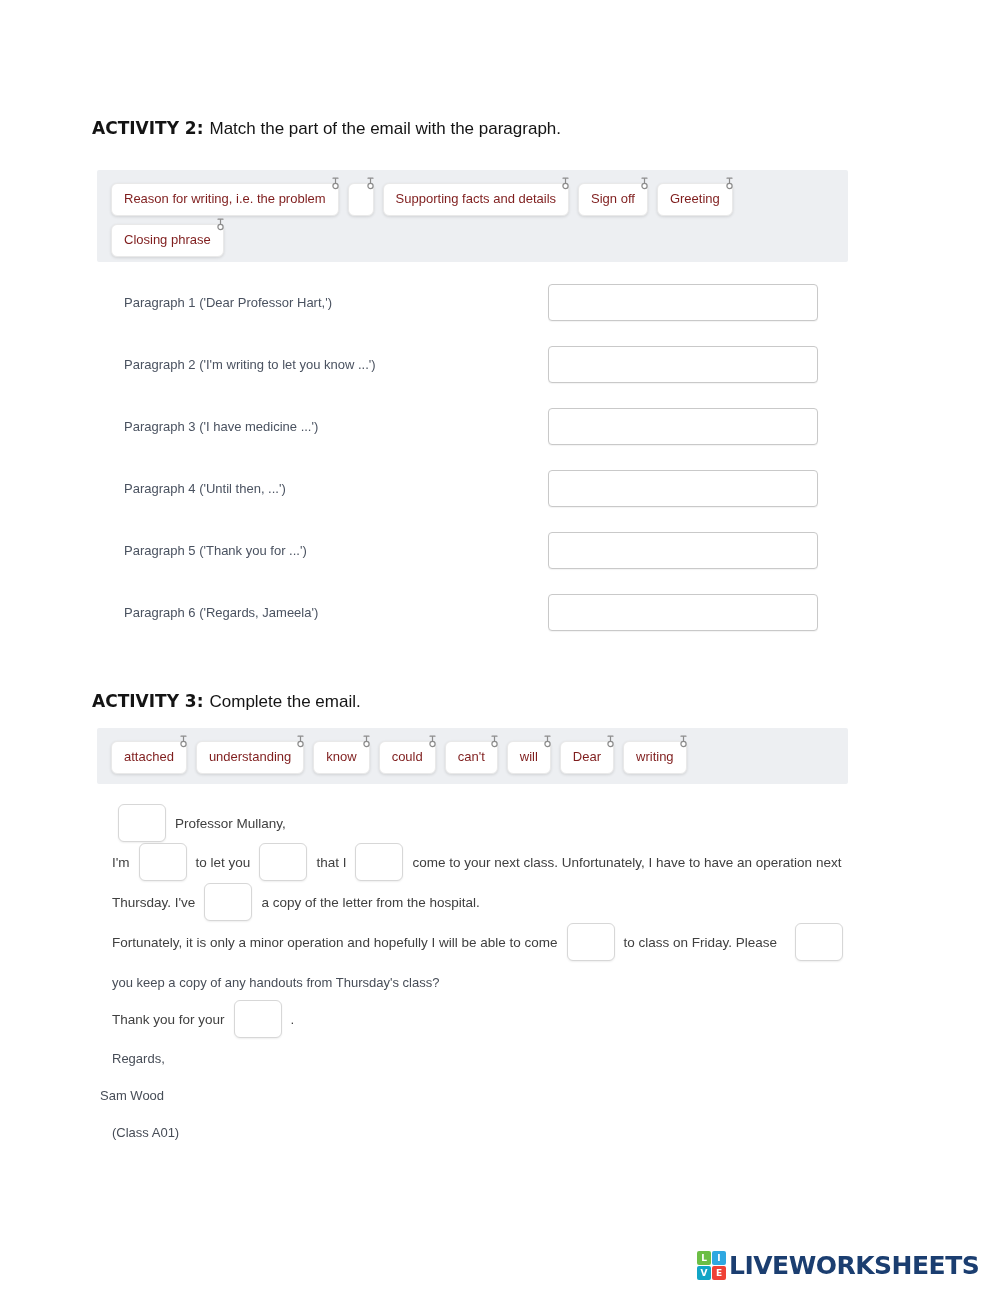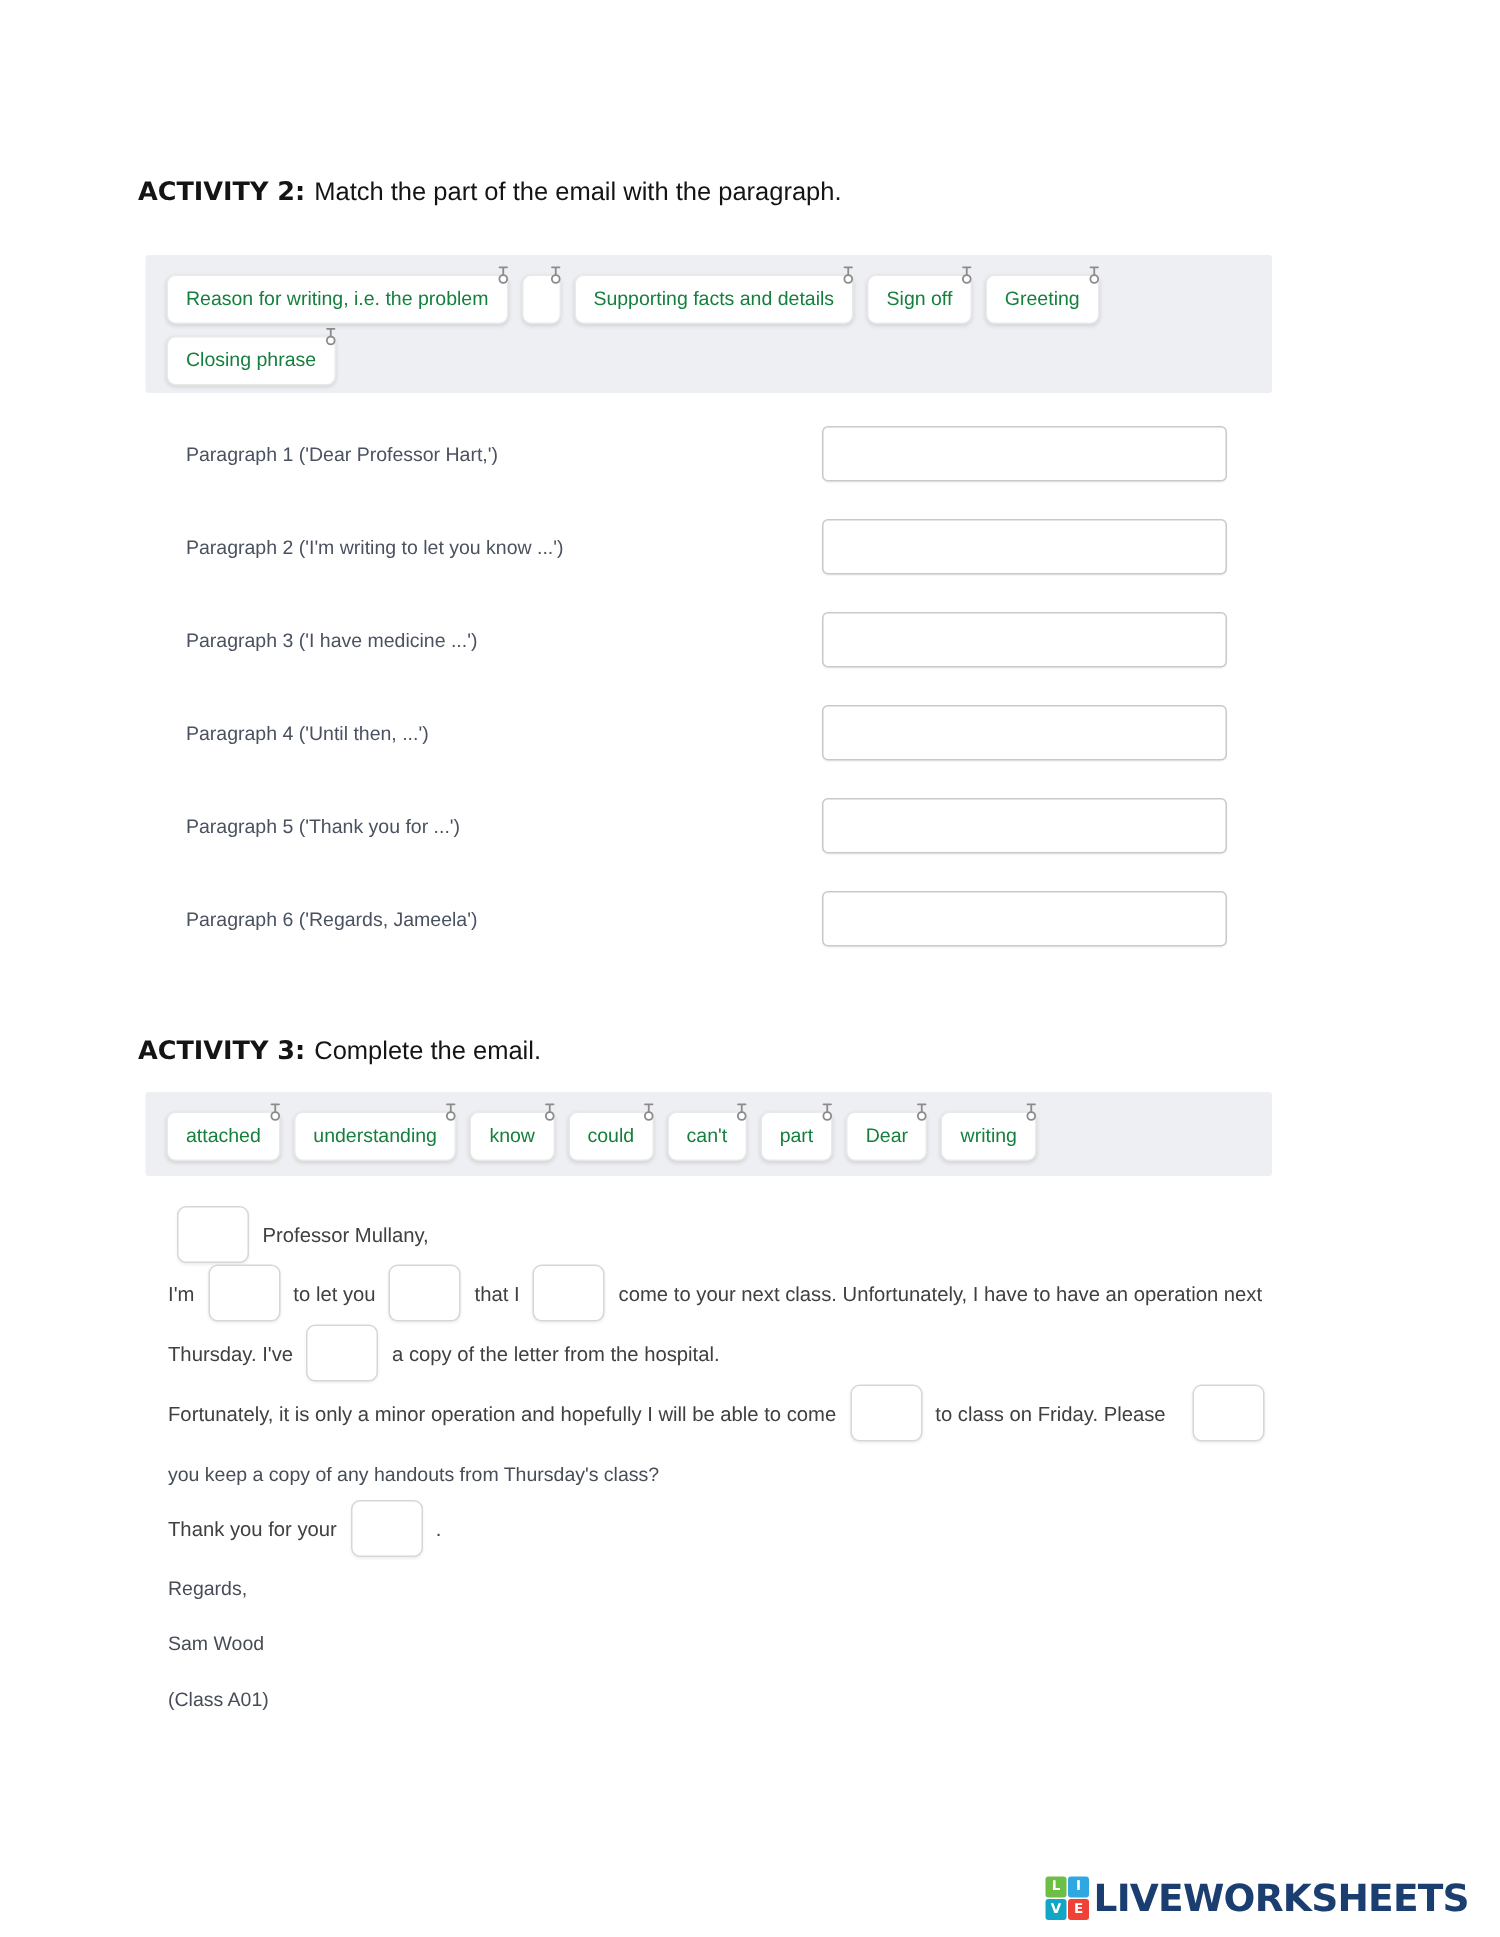--- a/index.html
+++ b/index.html
@@ -9,21 +9,21 @@
 
   
   .heading { font-size:17px; color:#141414; white-space:nowrap; }
   .heading .hb { font-family:"DejaVu Sans", sans-serif; font-weight:700; }
   .heading .hr { font-family:"Liberation Sans", sans-serif; font-weight:400; margin-left:6px; }
 
   
   .bank { background:#edeff2; border-radius:2px; padding:13px 14px; display:flex; flex-wrap:wrap; gap:8px 9px; align-content:flex-start; }
   .chip { position:relative; background:#ffffff; border:1px solid #e9e9e9; border-radius:6px;
           box-shadow:0 1px 3px rgba(0,0,0,0.12); padding:7px 12px 8px; font-size:13px;
-          color:#15803d; white-space:nowrap; line-height:16px; cursor:grab; }
+          color:#7f1d1d; white-space:nowrap; line-height:16px; cursor:grab; }
   .pin { position:absolute; top:-7px; right:-3px; width:11px; height:13px; }
 
   
   .match-row { position:absolute; left:124px; width:694px; height:37px; display:flex; align-items:center; }
   .match-label { font-size:13px; color:#4a5260; white-space:nowrap; }
   .drop-box { margin-left:auto; width:270px; height:37px; background:#ffffff; border:1px solid #c9c9c9;
               border-radius:4px; box-shadow:0 1px 1px rgba(0,0,0,0.05); }
 
   
   .eline { position:absolute; display:flex; align-items:center; font-size:13.5px; color:#404040; white-space:nowrap; }
@@ -152,21 +152,21 @@
         <use href="#pin-shape"></use>
       </svg>
   </div>
   <div class="chip">
     <span>can't</span>
     <svg class="pin" viewBox="0 0 11 13">
         <use href="#pin-shape"></use>
       </svg>
   </div>
   <div class="chip">
-    <span>part</span>
+    <span>will</span>
     <svg class="pin" viewBox="0 0 11 13">
         <use href="#pin-shape"></use>
       </svg>
   </div>
   <div class="chip">
     <span>Dear</span>
     <svg class="pin" viewBox="0 0 11 13">
         <use href="#pin-shape"></use>
       </svg>
   </div>
@@ -208,21 +208,21 @@
 
 <div class="plainline" style="left:112px; top:975px;">you keep a copy of any handouts from Thursday's class?</div>
 
 <div class="eline" style="left:112px; top:1000px; height:38px;">
   <span>Thank you for your</span>
   <div class="blank"></div>
   <span>.</span>
 </div>
 
 <div class="plainline" style="left:112px; top:1051px;">Regards,</div>
-<div class="plainline" style="left:112px; top:1088px;">Sam Wood</div>
+<div class="plainline" style="left:100px; top:1088px;">Sam Wood</div>
 <div class="plainline" style="left:112px; top:1125px;">(Class A01)</div>
 
 <div class="footer-brand">
   <div class="logo-grid">
     <div class="sq sq0">L</div>
     <div class="sq sq1">I</div>
     <div class="sq sq2">V</div>
     <div class="sq sq3">E</div>
   </div>
   <span class="brand-text">LIVEWORKSHEETS</span>

